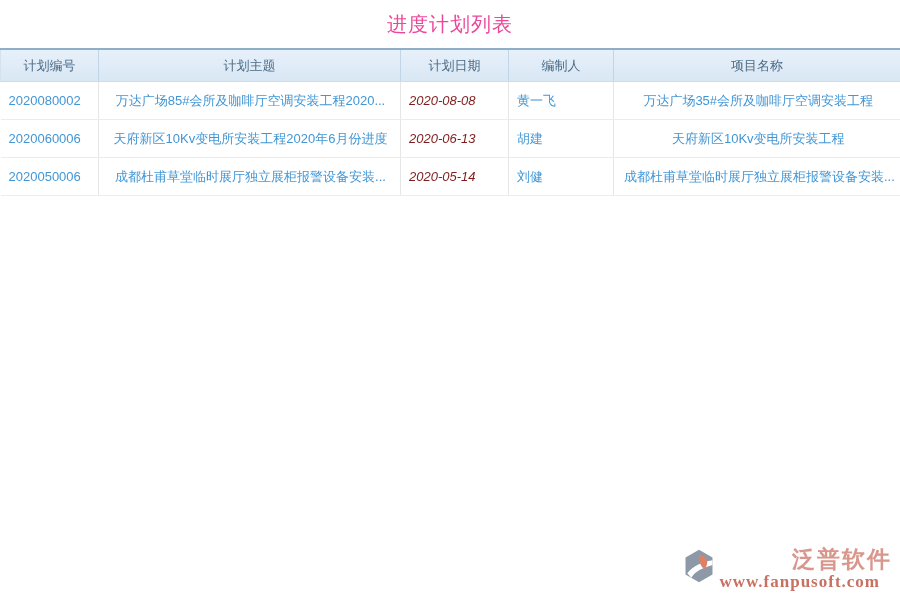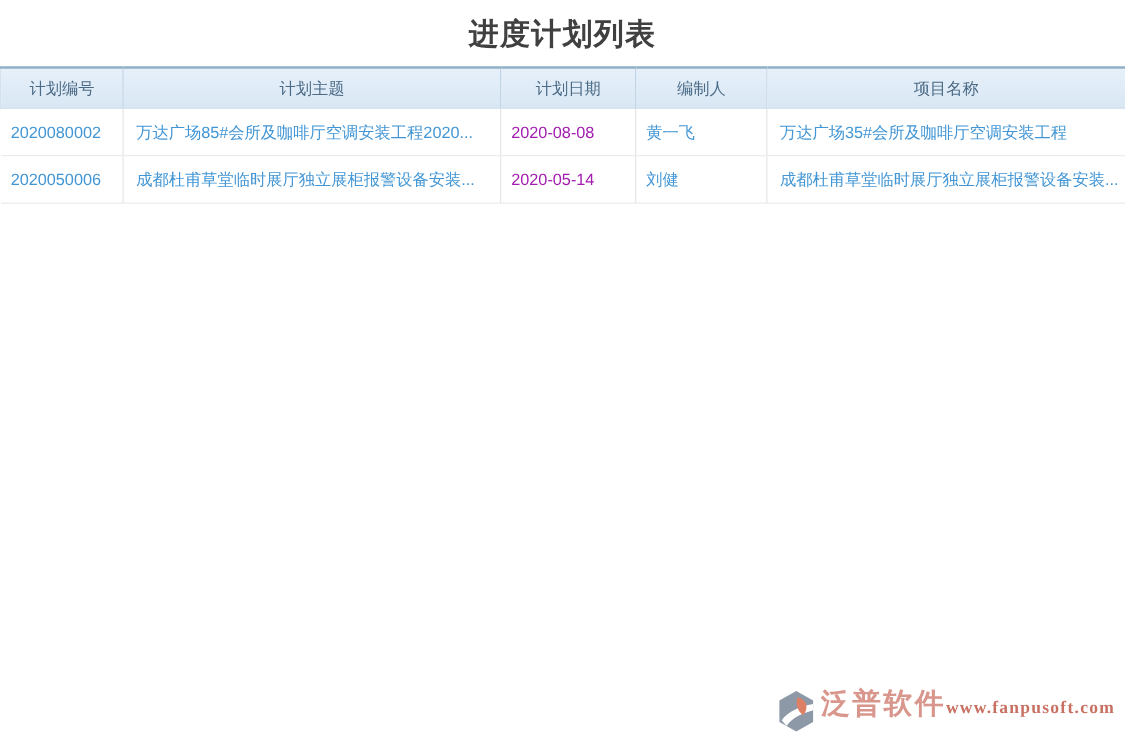--- a/index.html
+++ b/index.html
@@ -9,23 +9,23 @@
     height: 600px;
     background: #ffffff;
     font-family: "Liberation Sans", "DejaVu Sans", sans-serif;
     position: relative;
     overflow: hidden;
   }
   h1.page-title {
     margin: 0;
     padding: 11px 0 10px;
     text-align: center;
-    font-size: 24px;
-    font-weight: bold;
-    color: #404040;
+    font-size: 20px;
+    font-weight: normal;
+    color: #ec4899;
     letter-spacing: 1px;
   }
   table.plan-table {
     width: 900px;
     border-collapse: collapse;
     table-layout: fixed;
     font-size: 13px;
   }
   table.plan-table thead th {
     background: linear-gradient(#e6f0fa, #d9e7f4);
@@ -49,51 +49,51 @@
     border-bottom: 1px solid #ececec;
     text-align: left;
     color: #4296d5;
     padding: 0 8px;
     overflow: hidden;
     white-space: nowrap;
     text-overflow: clip;
   }
   table.plan-table td:first-child { border-left: none; }
   table.plan-table td:last-child  { border-right: none; }
-  table.plan-table td.cell-left { text-align: left; padding-left: 10px; }
-  table.plan-table td.cell-date { color: #a21caf; }
+  table.plan-table td.cell-left { text-align: center; padding-left: 10px; }
+  table.plan-table td.cell-date { color: #7f1d1d; font-style: italic; }
   .watermark {
     position: absolute;
     right: 8px;
     bottom: 8px;
     display: flex;
     align-items: flex-start;
   }
   .watermark .logo-icon { margin-top: 2px; }
   .watermark .text-col {
     display: flex;
-    flex-direction: row;
+    flex-direction: column;
     align-items: flex-end;
     margin-left: 2px;
   }
   .brand-name {
     font-size: 23px;
     font-weight: bold;
     color: #d9968c;
     letter-spacing: 2px;
     line-height: 26px;
   }
   .brand-url {
     font-family: "Liberation Serif", serif;
-    font-size: 14px;
+    font-size: 17px;
     font-weight: bold;
     color: #c87062;
     letter-spacing: 1px;
     margin-top: 0px;
-    margin-right: 0;
+    margin-right: 12px;
   }
 </style>
 </head>
 <body>
 
 <h1 class="page-title">进度计划列表</h1>
 
 <table class="plan-table">
   <colgroup>
     <col style="width:98px">
@@ -113,20 +113,27 @@
   </thead>
   <tbody>
       <tr>
     <td>2020080002</td>
     <td class="cell-left">万达广场85#会所及咖啡厅空调安装工程2020...</td>
     <td class="cell-date">2020-08-08</td>
     <td>黄一飞</td>
     <td class="cell-left">万达广场35#会所及咖啡厅空调安装工程</td>
   </tr>
       <tr>
+    <td>2020060006</td>
+    <td class="cell-left">天府新区10Kv变电所安装工程2020年6月份进度</td>
+    <td class="cell-date">2020-06-13</td>
+    <td>胡建</td>
+    <td class="cell-left">天府新区10Kv变电所安装工程</td>
+  </tr>
+      <tr>
     <td>2020050006</td>
     <td class="cell-left">成都杜甫草堂临时展厅独立展柜报警设备安装...</td>
     <td class="cell-date">2020-05-14</td>
     <td>刘健</td>
     <td class="cell-left">成都杜甫草堂临时展厅独立展柜报警设备安装...</td>
   </tr>
     </tbody>
 </table>
 
 <div class="watermark">

